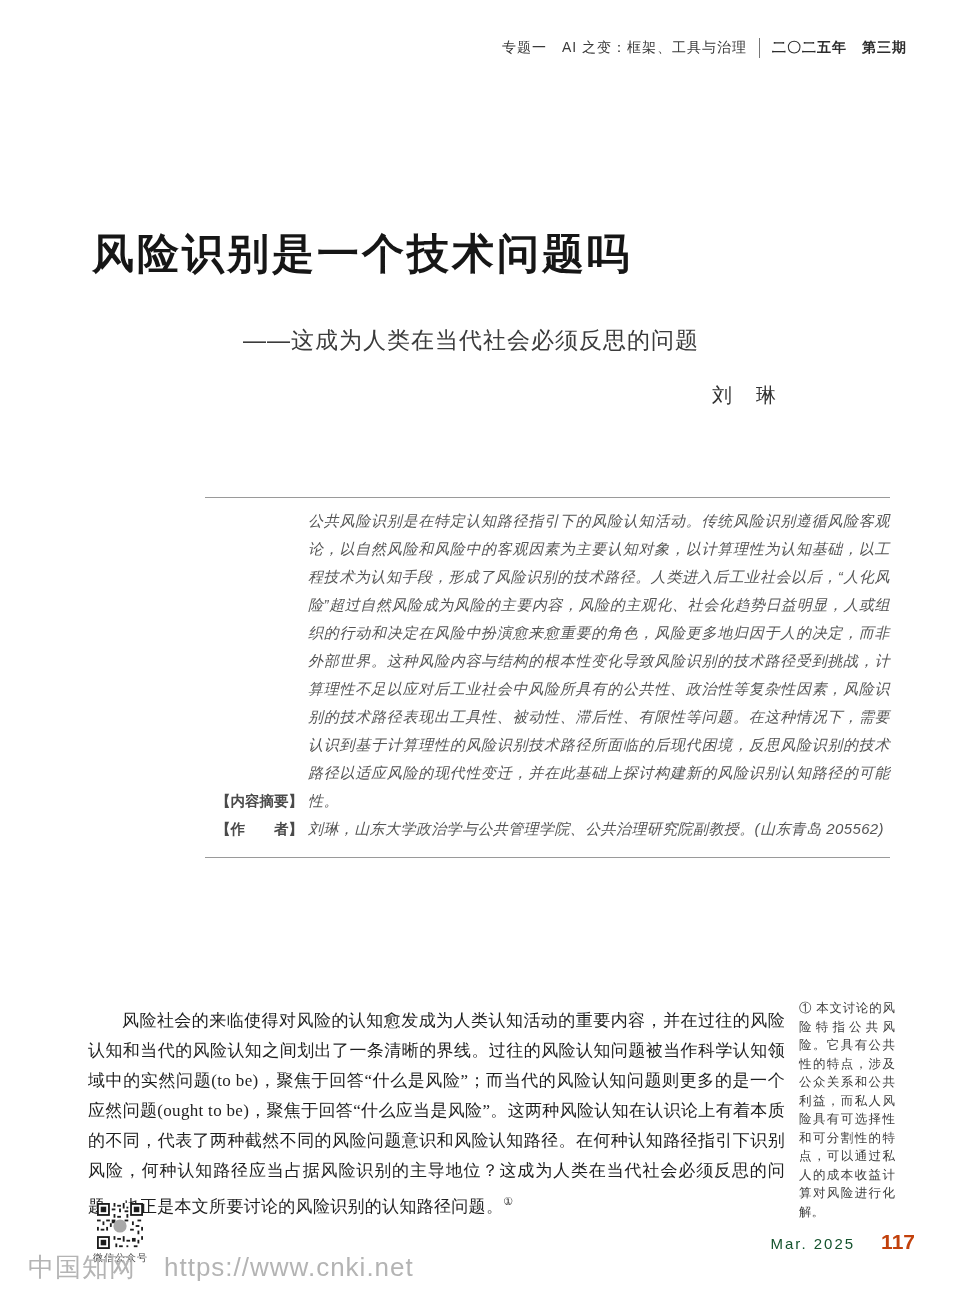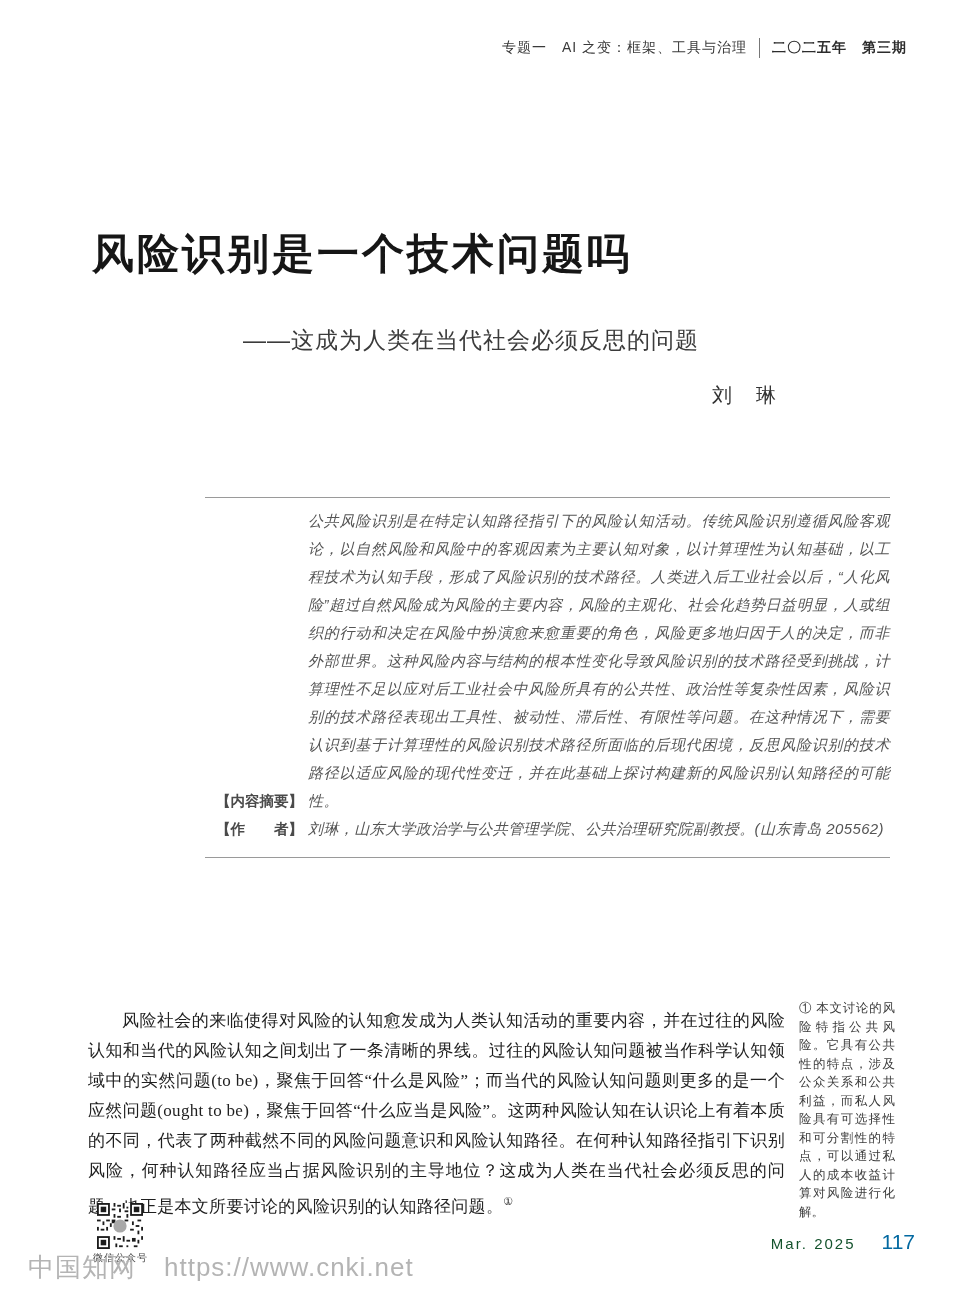--- a/index.html
+++ b/index.html
@@ -87,21 +87,21 @@
     font-family: "Liberation Sans", "DejaVu Sans", sans-serif;
     white-space: nowrap;
   }
   .watermark .site { margin-right: 28px; }
   .footer-right {
     position: absolute; right: 46px; top: 1230px;
     display: flex; align-items: baseline;
     font-family: "Liberation Sans", "DejaVu Sans", sans-serif;
   }
   .footer-right .date { font-size: 15px; color: #14532d; letter-spacing: 2px; margin-right: 26px; }
-  .footer-right .page-number { font-size: 21px; font-weight: normal; color: #0369a1; }
+  .footer-right .page-number { font-size: 21px; font-weight: bold; color: #c2410c; }
 </style>
 </head>
 <body>
 
 <div class="page">
 
   <div class="journal-header">
     <span class="topic">专题一　AI 之变：框架、工具与治理</span>
     <span class="divider"></span>
     <span class="issue">二〇二五年　第三期</span>

